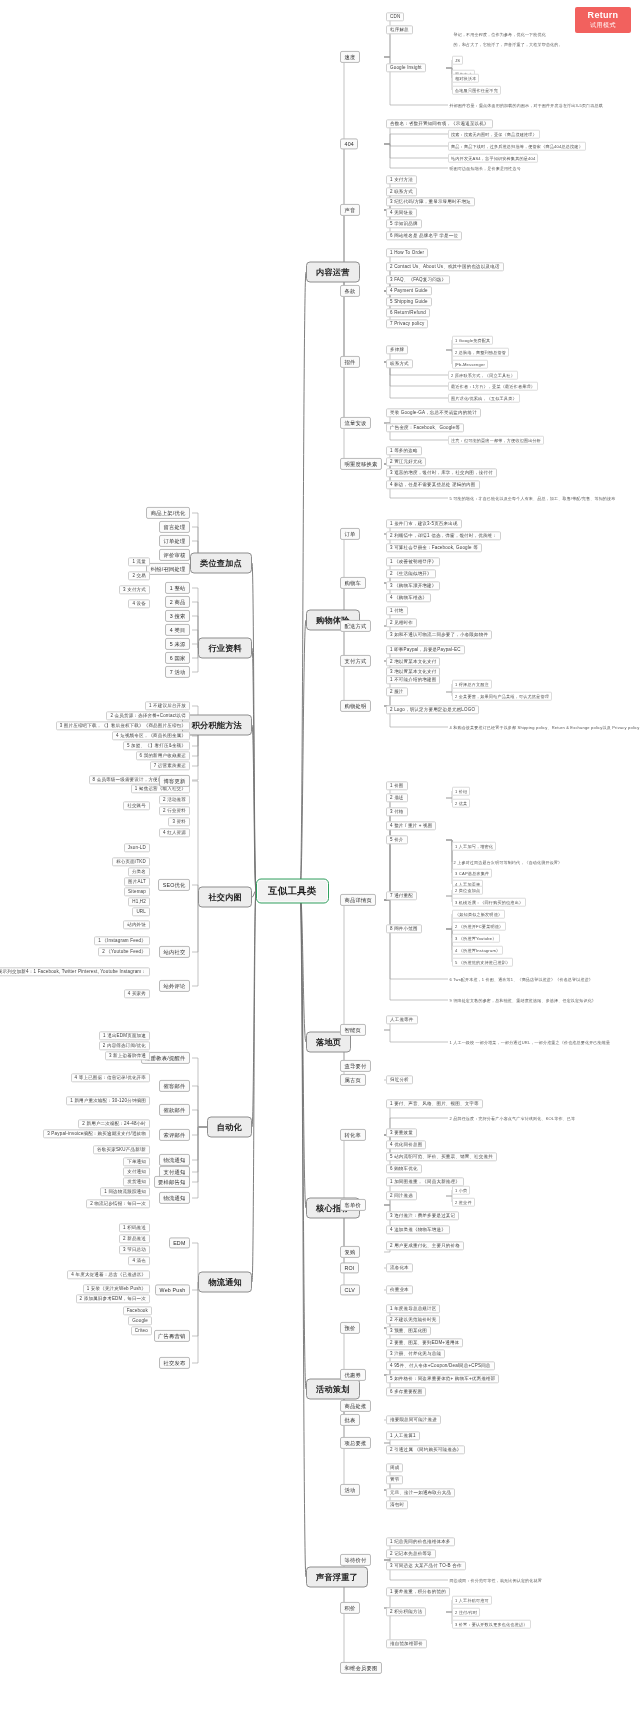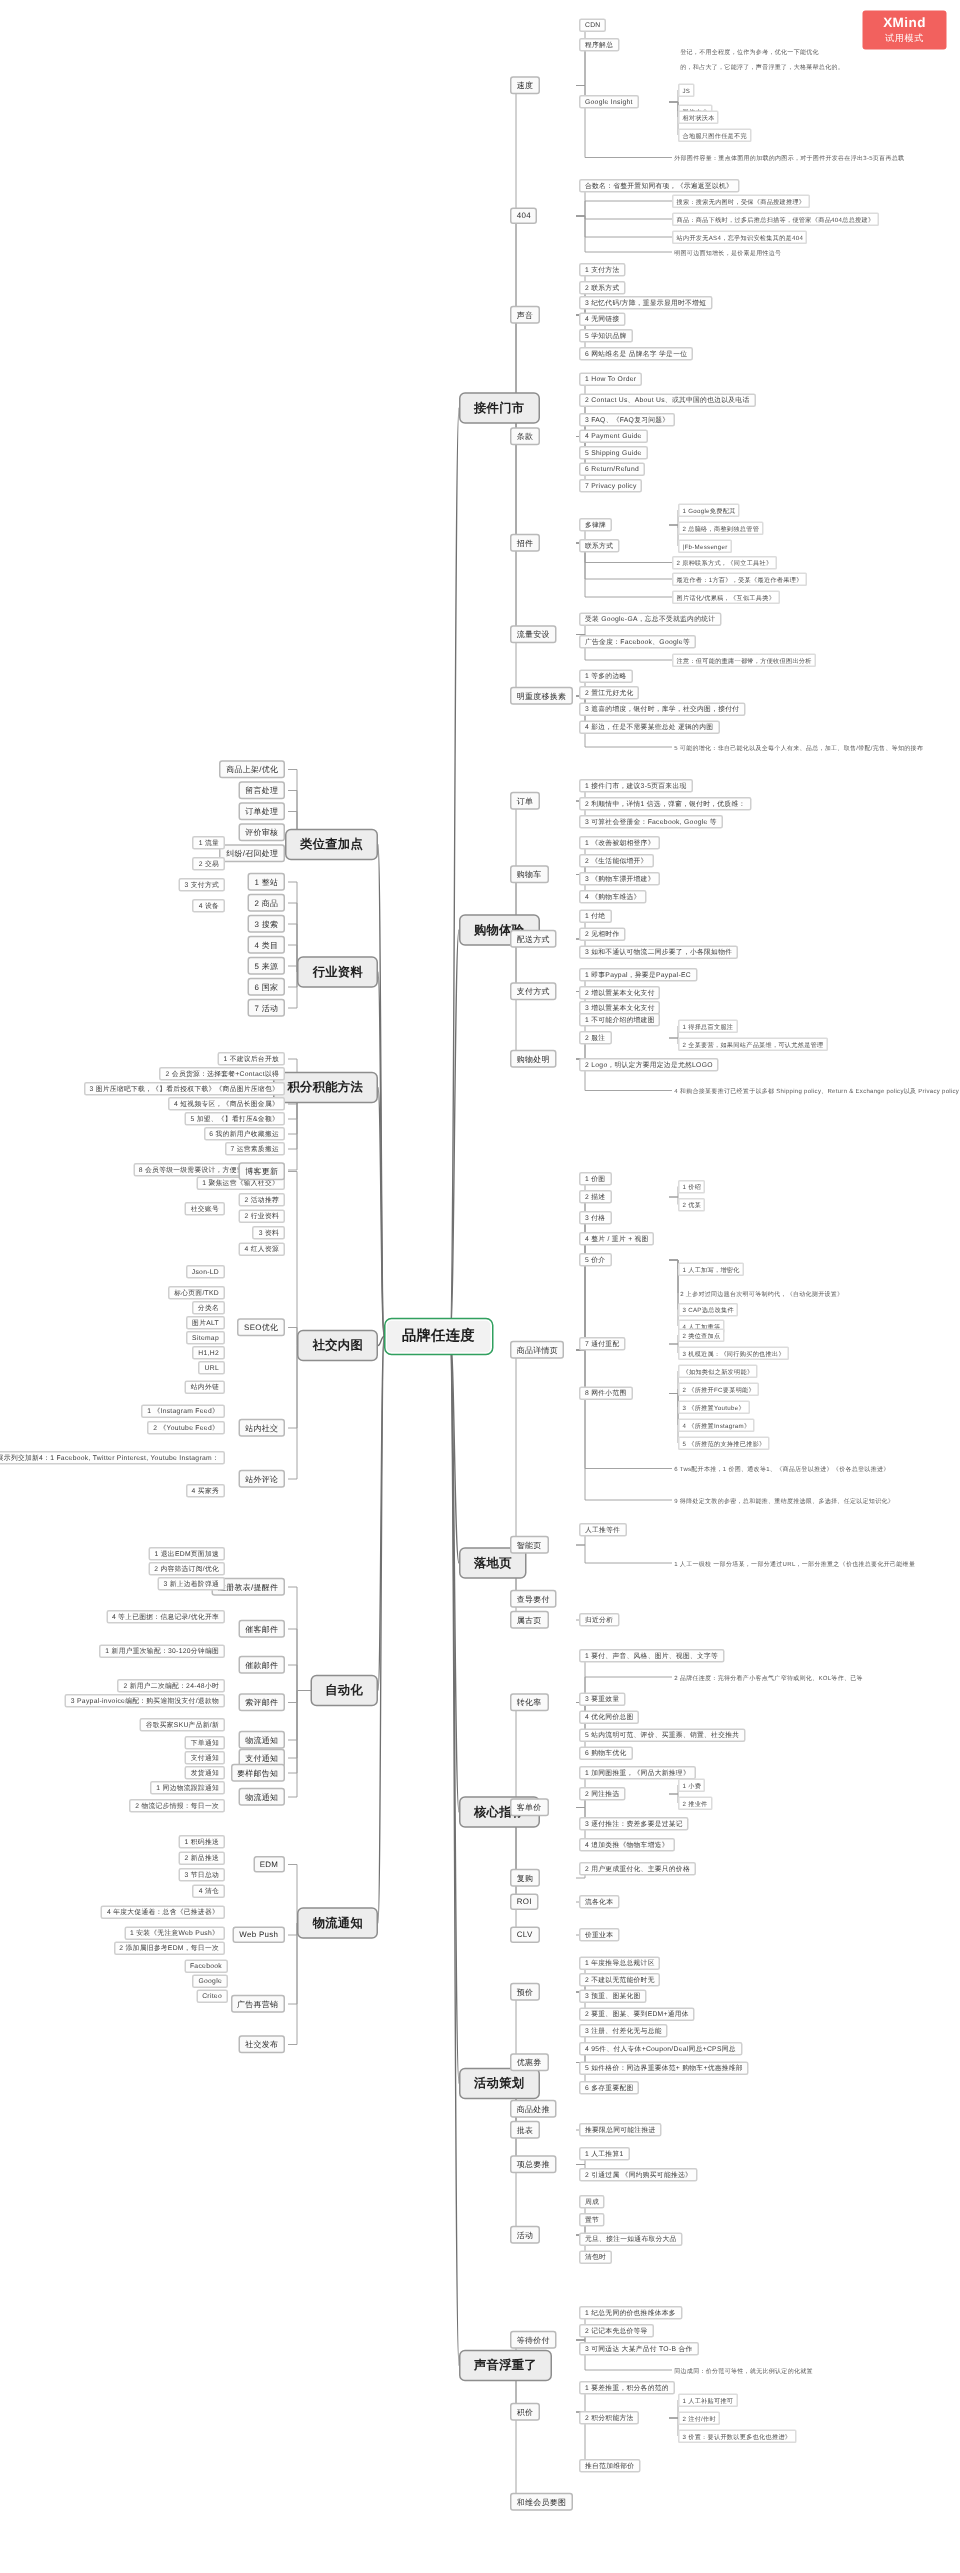--- a/index.html
+++ b/index.html
@@ -248,28 +248,28 @@
         <path d="M384,1608 L390,1608 L390,1612 L386,1612"></path>
         <path d="M446,1612 L452,1612 L452,1600 L452,1600"></path>
         <path d="M446,1612 L452,1612 L452,1612 L452,1612"></path>
         <path d="M446,1612 L452,1612 L452,1624 L452,1624"></path>
         <path d="M384,1608 L390,1608 L390,1644 L386,1644"></path>
         <path d="M338,1577 L344,1577 L344,1668 L340,1668"></path>
       </g>
   </svg>
 
   <div id="trial">
-    <div class="b1">XMind</div>
+    <div class="b1">Return</div>
     <div class="b2">试用模式</div>
   </div>
 
-  <div class="node root" id="root-node" style="left:256px;top:891px;">品牌任连度</div>
+  <div class="node root" id="root-node" style="left:256px;top:891px;">互似工具类</div>
 
   <div id="dynamic">
-      <div class="node main" style="top: 272px; left: 306px;">接件门市</div>
+      <div class="node main" style="top: 272px; left: 306px;">内容运营</div>
       <div class="node main" style="top: 620px; left: 306px;">购物体验</div>
       <div class="node main" style="top: 1042px; left: 306px;">落地页</div>
       <div class="node main" style="top: 1208px; left: 306px;">核心指标</div>
       <div class="node main" style="top: 1389px; left: 306px;">活动策划</div>
       <div class="node main" style="top: 1577px; left: 306px;">声音浮重了</div>
       <div class="node main" style="top: 563px; left: auto; right: 388px;">类位查加点</div>
       <div class="node main" style="top: 648px; left: auto; right: 388px;">行业资料</div>
       <div class="node main" style="top: 725px; left: auto; right: 388px;">积分积能方法</div>
       <div class="node main" style="top: 897px; left: auto; right: 388px;">社交内图</div>
       <div class="node main" style="top: 1127px; left: auto; right: 388px;">自动化</div>

